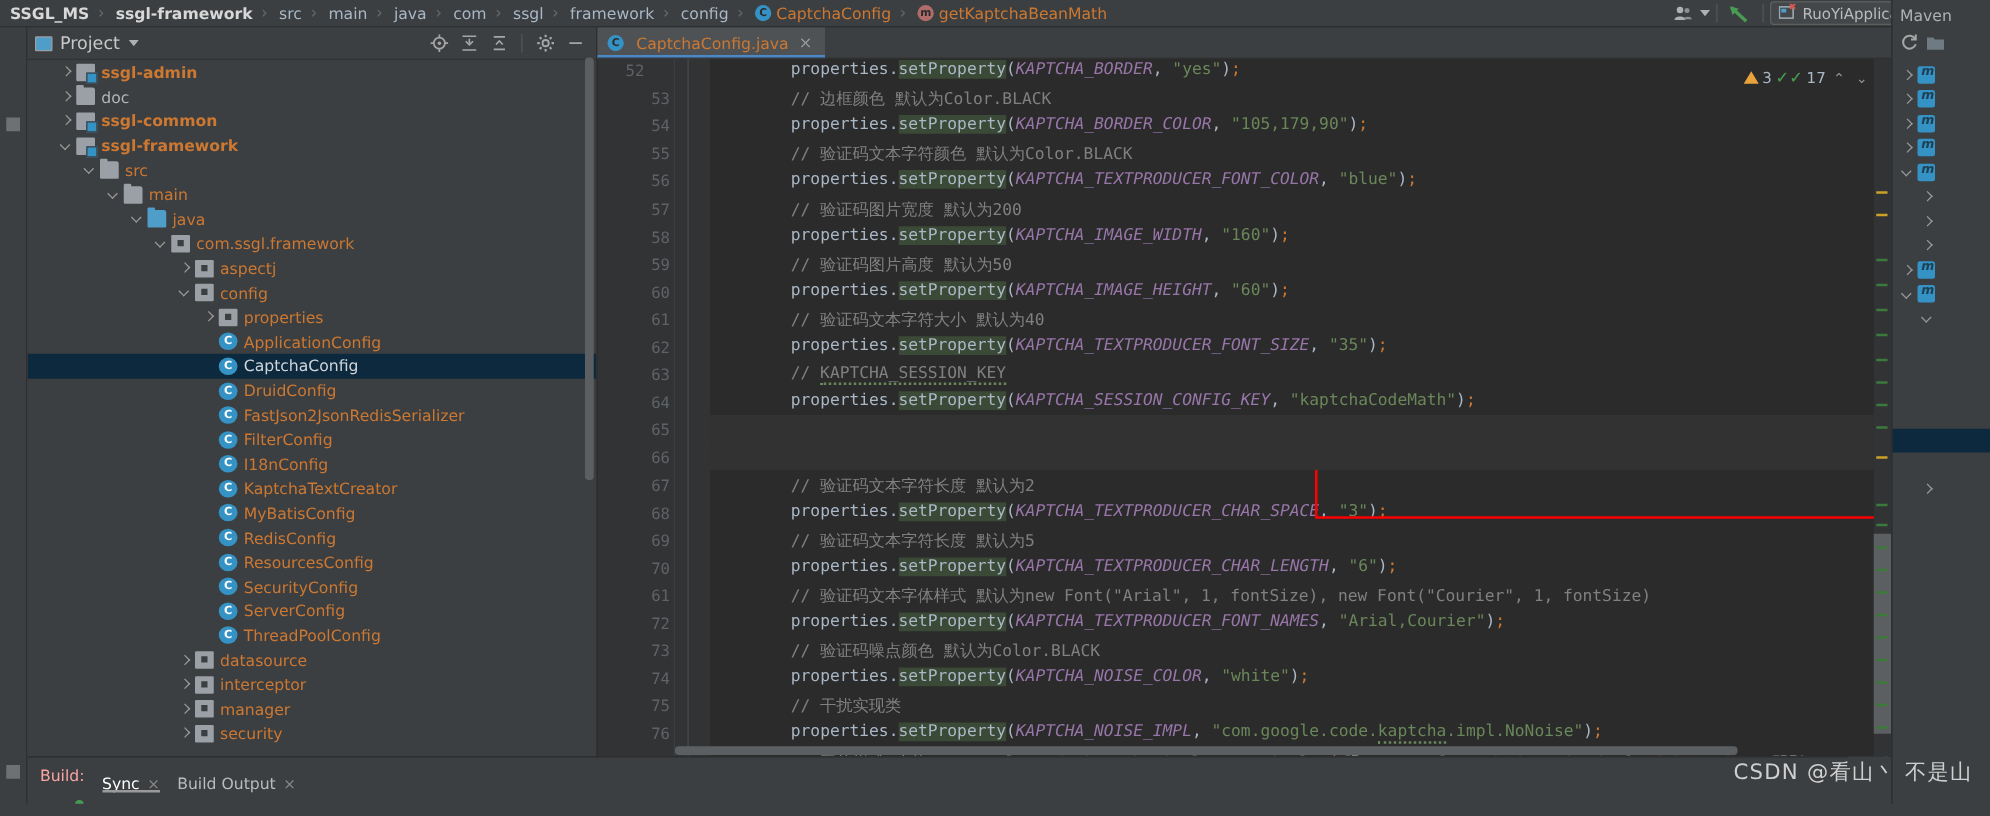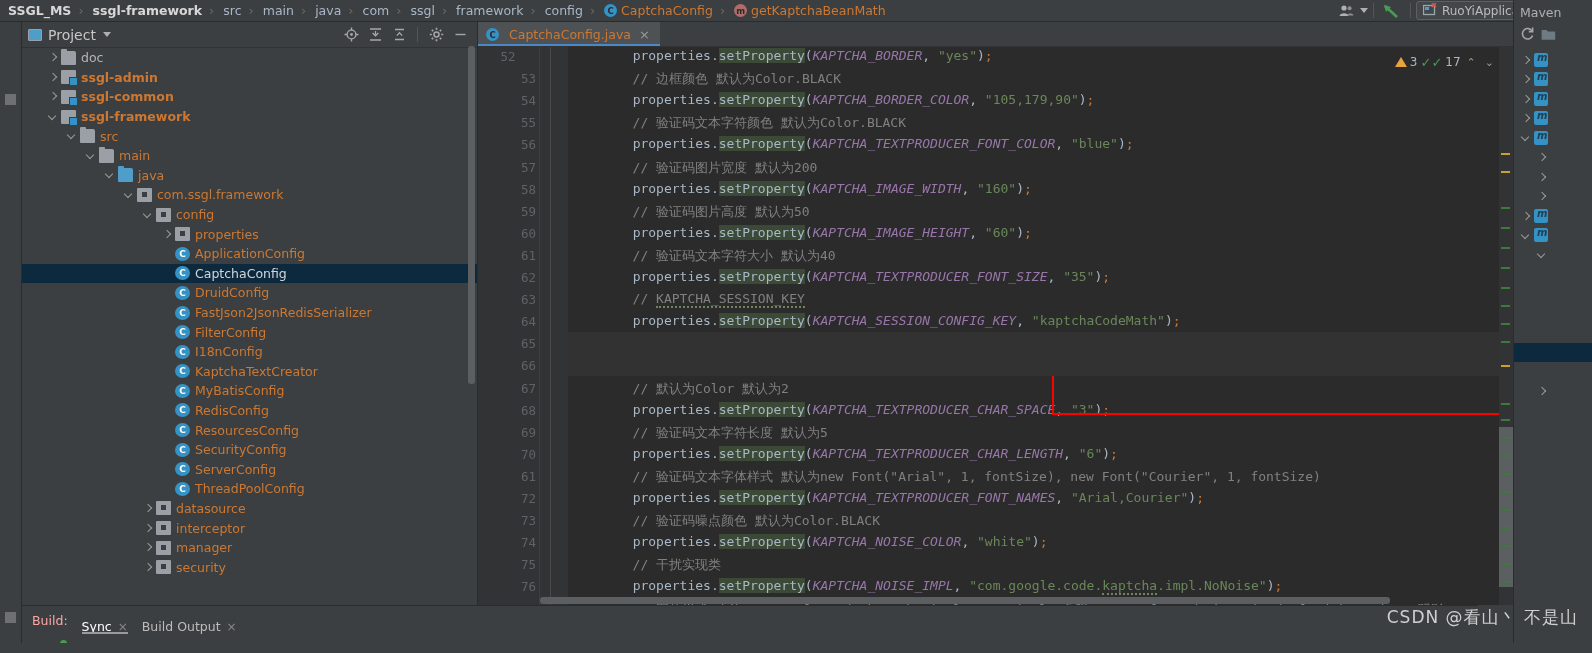--- a/index.html
+++ b/index.html
@@ -346,27 +346,27 @@
       <div class="ptool">
         <svg width="15" height="15" viewBox="0 0 15 15">
             <path d="M2.5 7.5 H12.5" stroke="#a6a6a6" stroke-width="1.4"></path>
           </svg>
       </div>
     </div>
   </div>
   <div id="tree">
       <div class="trow" style="padding-left: 25px;">
         <span class="twist r"></span>
+        <span class="ico module"></span>
+        <span class="tlabel bold">ssgl-admin</span>
+      </div>
+      <div class="trow" style="padding-left: 25px;">
+        <span class="twist r"></span>
         <span class="ico folder"></span>
         <span class="tlabel grey">doc</span>
-      </div>
-      <div class="trow" style="padding-left: 25px;">
-        <span class="twist r"></span>
-        <span class="ico module"></span>
-        <span class="tlabel bold">ssgl-admin</span>
       </div>
       <div class="trow" style="padding-left: 25px;">
         <span class="twist r"></span>
         <span class="ico module"></span>
         <span class="tlabel bold">ssgl-common</span>
       </div>
       <div class="trow" style="padding-left: 25px;">
         <span class="twist d"></span>
         <span class="ico module"></span>
         <span class="tlabel bold">ssgl-framework</span>
@@ -383,20 +383,25 @@
       </div>
       <div class="trow" style="padding-left: 82px;">
         <span class="twist d"></span>
         <span class="ico folder-blue"></span>
         <span class="tlabel">java</span>
       </div>
       <div class="trow" style="padding-left: 101px;">
         <span class="twist d"></span>
         <span class="ico pkg"></span>
         <span class="tlabel">com.ssgl.framework</span>
+      </div>
+      <div class="trow" style="padding-left: 120px;">
+        <span class="twist r"></span>
+        <span class="ico pkg"></span>
+        <span class="tlabel">aspectj</span>
       </div>
       <div class="trow" style="padding-left: 120px;">
         <span class="twist d"></span>
         <span class="ico pkg"></span>
         <span class="tlabel">config</span>
       </div>
       <div class="trow" style="padding-left: 139px;">
         <span class="twist r"></span>
         <span class="ico pkg"></span>
         <span class="tlabel">properties</span>
@@ -541,21 +546,21 @@
         <div class="cline" style="top: 111.5px;"><span class="cmt">        // 验证码图片宽度 默认为200</span></div>
         <div class="cline" style="top: 133.6px;"><span class="kw">        </span><span class="kw">properties</span><span class="punc">.</span><span class="mth">setProperty</span><span class="punc">(</span><span class="cnst">KAPTCHA_IMAGE_WIDTH</span><span class="punc">, </span><span class="str">"160"</span><span class="punc">)</span><span class="semi">;</span></div>
         <div class="cline" style="top: 155.7px;"><span class="cmt">        // 验证码图片高度 默认为50</span></div>
         <div class="cline" style="top: 177.8px;"><span class="kw">        </span><span class="kw">properties</span><span class="punc">.</span><span class="mth">setProperty</span><span class="punc">(</span><span class="cnst">KAPTCHA_IMAGE_HEIGHT</span><span class="punc">, </span><span class="str">"60"</span><span class="punc">)</span><span class="semi">;</span></div>
         <div class="cline" style="top: 199.9px;"><span class="cmt">        // 验证码文本字符大小 默认为40</span></div>
         <div class="cline" style="top: 222px;"><span class="kw">        </span><span class="kw">properties</span><span class="punc">.</span><span class="mth">setProperty</span><span class="punc">(</span><span class="cnst">KAPTCHA_TEXTPRODUCER_FONT_SIZE</span><span class="punc">, </span><span class="str">"35"</span><span class="punc">)</span><span class="semi">;</span></div>
         <div class="cline" style="top: 244.1px;"><span class="cmt">        // </span><span class="cmt wavy">KAPTCHA_SESSION_KEY</span></div>
         <div class="cline" style="top: 266.2px;"><span class="kw">        </span><span class="kw">properties</span><span class="punc">.</span><span class="mth">setProperty</span><span class="punc">(</span><span class="cnst">KAPTCHA_SESSION_CONFIG_KEY</span><span class="punc">, </span><span class="str">"kaptchaCodeMath"</span><span class="punc">)</span><span class="semi">;</span></div>
         <div class="cline" style="top: 288.3px;"><span class="cmt">        // 验证码文本生成器</span></div>
         <div class="cline" style="top: 310.4px;"><span class="kw">        </span><span class="kw">properties</span><span class="punc">.</span><span class="mth">setProperty</span><span class="punc">(</span><span class="cnst">KAPTCHA_TEXTPRODUCER_IMPL</span><span class="punc">, </span><span class="str">"com.</span><span class="str wavy">ruoyi</span><span class="str">.framework.config.</span><span class="str wavy">KaptchaTextCreator</span><span class="str">"</span><span class="punc">)</span><span class="semi">;</span></div>
-        <div class="cline" style="top: 332.5px;"><span class="cmt">        // 默认为Color 默认为2</span></div>
+        <div class="cline" style="top: 332.5px;"><span class="cmt">        // 验证码文本字符长度 默认为2</span></div>
         <div class="cline" style="top: 354.6px;"><span class="kw">        </span><span class="kw">properties</span><span class="punc">.</span><span class="mth">setProperty</span><span class="punc">(</span><span class="cnst">KAPTCHA_TEXTPRODUCER_CHAR_SPACE</span><span class="punc">, </span><span class="str">"3"</span><span class="punc">)</span><span class="semi">;</span></div>
         <div class="cline" style="top: 376.7px;"><span class="cmt">        // 验证码文本字符长度 默认为5</span></div>
         <div class="cline" style="top: 398.8px;"><span class="kw">        </span><span class="kw">properties</span><span class="punc">.</span><span class="mth">setProperty</span><span class="punc">(</span><span class="cnst">KAPTCHA_TEXTPRODUCER_CHAR_LENGTH</span><span class="punc">, </span><span class="str">"6"</span><span class="punc">)</span><span class="semi">;</span></div>
         <div class="cline" style="top: 420.9px;"><span class="cmt">        // 验证码文本字体样式 默认为new Font("Arial", 1, fontSize), new Font("Courier", 1, fontSize)</span></div>
         <div class="cline" style="top: 443px;"><span class="kw">        </span><span class="kw">properties</span><span class="punc">.</span><span class="mth">setProperty</span><span class="punc">(</span><span class="cnst">KAPTCHA_TEXTPRODUCER_FONT_NAMES</span><span class="punc">, </span><span class="str">"Arial,Courier"</span><span class="punc">)</span><span class="semi">;</span></div>
         <div class="cline" style="top: 465.1px;"><span class="cmt">        // 验证码噪点颜色 默认为Color.BLACK</span></div>
         <div class="cline" style="top: 487.2px;"><span class="kw">        </span><span class="kw">properties</span><span class="punc">.</span><span class="mth">setProperty</span><span class="punc">(</span><span class="cnst">KAPTCHA_NOISE_COLOR</span><span class="punc">, </span><span class="str">"white"</span><span class="punc">)</span><span class="semi">;</span></div>
         <div class="cline" style="top: 509.3px;"><span class="cmt">        // 干扰实现类</span></div>
         <div class="cline" style="top: 531.4px;"><span class="kw">        </span><span class="kw">properties</span><span class="punc">.</span><span class="mth">setProperty</span><span class="punc">(</span><span class="cnst">KAPTCHA_NOISE_IMPL</span><span class="punc">, </span><span class="str">"com.google.code.</span><span class="str wavy">kaptcha</span><span class="str">.impl.NoNoise"</span><span class="punc">)</span><span class="semi">;</span></div>
         <div class="cline" style="top: 553.5px;"><span class="cmt">        // 图片样式 水纹com.google.code.kaptcha.impl.WaterRipple 鱼眼com.google.code.kaptcha.impl.FishEyeGimpy 阴影com.google.co</span></div>

